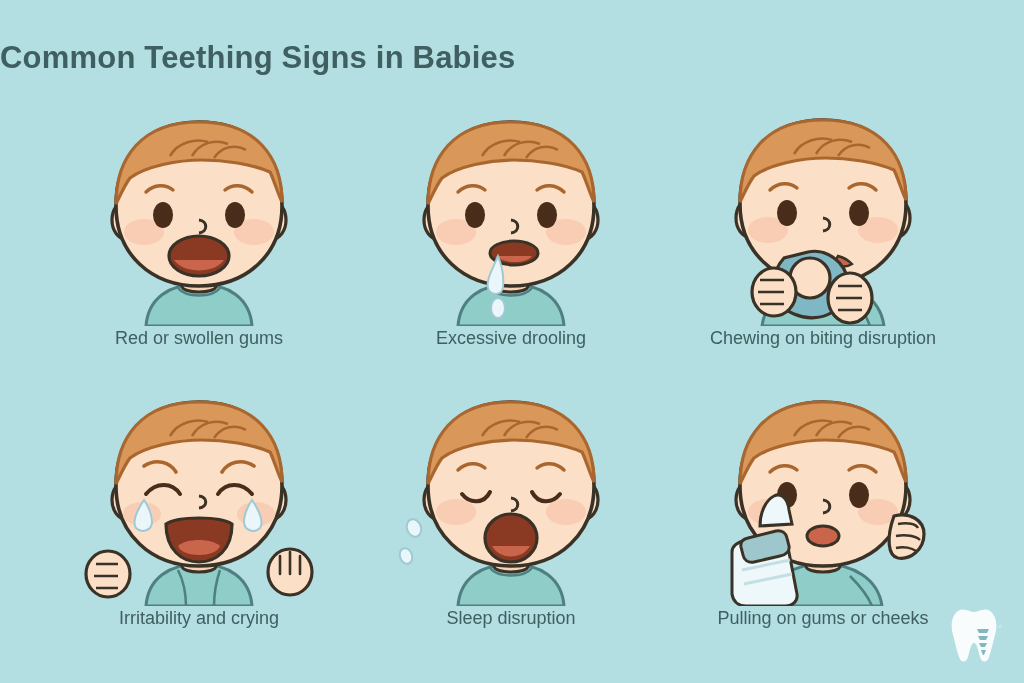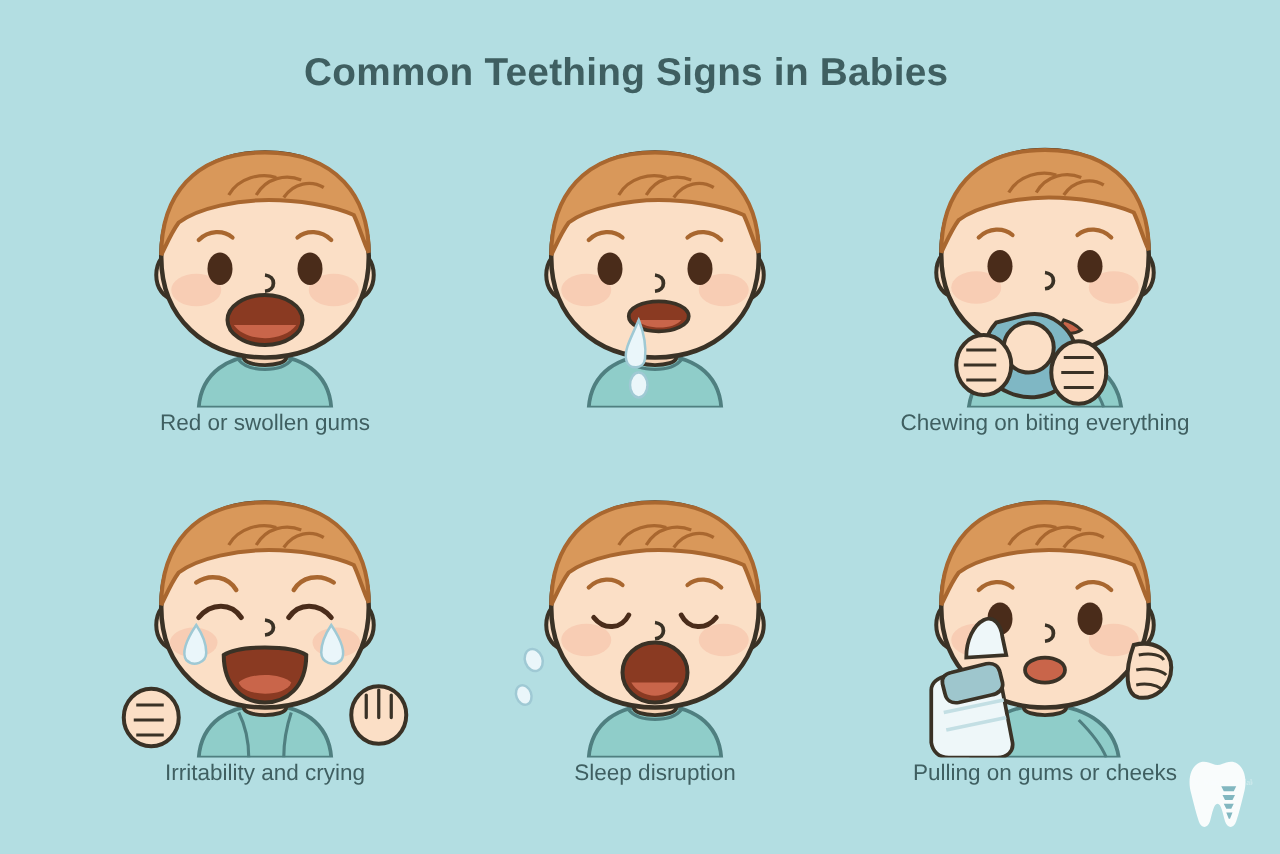--- a/index.html
+++ b/index.html
@@ -9,27 +9,26 @@
     font-family:"Liberation Sans", sans-serif;
     overflow:hidden;
     position:relative;
   }
   #infographic{
     position:absolute;inset:0;
     width:1024px;height:683px;
   }
   .title{
     position:absolute;top:40px;left:0;width:1002px;
-    text-align:center;
     font-size:31px;font-weight:bold;
     color:#3f5f61;
     letter-spacing:.2px;
   }
   .grid{
-    position:absolute;top:108px;left:56px;
+    position:absolute;top:108px;left:43px;
     width:936px;height:560px;
     display:grid;
     grid-template-columns:repeat(3,1fr);
     grid-template-rows:repeat(2,1fr);
   }
   .cell{
     position:relative;
     display:flex;flex-direction:column;
     align-items:center;justify-content:flex-start;
   }
@@ -110,20 +109,21 @@
         <ellipse cx="89" cy="107" rx="10" ry="13" fill="#4a2c1a"></ellipse>
         <ellipse cx="161" cy="107" rx="10" ry="13" fill="#4a2c1a"></ellipse>
         <path d="M125 112 c9 1 9 12 0 13" fill="none" stroke="#3a3226" stroke-width="3"></path>
 
         <ellipse cx="128" cy="145" rx="24" ry="12" fill="#8a3a22" stroke="#3a3226" stroke-width="3"></ellipse>
         <path d="M110 148 C118 156 140 156 146 148 Z" fill="#c9654a"></path>
 
         <path d="M112 148 C106 162 100 172 102 180 C104 188 116 188 117 179 C118 170 116 158 112 148 Z" fill="#eaf6fa" stroke="#9fc9d4" stroke-width="2"></path>
         <ellipse cx="112" cy="200" rx="7" ry="10" fill="#eaf6fa" stroke="#9fc9d4" stroke-width="2"></ellipse>
       </svg>
+      <div class="caption">Excessive drooling</div>
     </div>
 
     <div class="cell">
       <svg class="art" viewBox="0 0 250 218">
         <path d="M64 218 C68 188 96 174 125 174 C154 174 182 188 186 218 Z" fill="#8fcdc9" stroke="#4f7f80" stroke-width="3"></path>
         <path d="M150 186 C160 196 168 206 172 218" fill="none" stroke="#4f7f80" stroke-width="2.5"></path>
         <path d="M108 154 h34 v22 c0 8 -34 8 -34 0 Z" fill="#f6d2b4" stroke="#3a3226" stroke-width="3"></path>
         <ellipse cx="52" cy="110" rx="14" ry="19" fill="#fbdfc6" stroke="#3a3226" stroke-width="3.2"></ellipse>
         <ellipse cx="198" cy="110" rx="14" ry="19" fill="#fbdfc6" stroke="#3a3226" stroke-width="3.2"></ellipse>
         <path d="M196 104 c7 3 7 12 1 15" fill="none" stroke="#3a3226" stroke-width="2.4"></path>
@@ -142,21 +142,21 @@
         <path d="M140 148 c8 2 14 8 14 8 c-6 4 -14 3 -18 -1 Z" fill="#c9654a" stroke="#3a3226" stroke-width="2.4"></path>
 
         <path d="M86 150 C70 168 72 196 96 206 C124 218 152 200 150 174 C148 154 128 140 110 144 Z" fill="#7fb7c4" stroke="#3a3226" stroke-width="3.2"></path>
         <ellipse cx="112" cy="170" rx="20" ry="20" fill="#fbdfc6" stroke="#3a3226" stroke-width="3.2"></ellipse>
 
         <ellipse cx="76" cy="184" rx="22" ry="24" fill="#fbdfc6" stroke="#3a3226" stroke-width="3.2"></ellipse>
         <path d="M62 172 h24 M60 184 h26 M62 196 h24" stroke="#3a3226" stroke-width="2.4" fill="none"></path>
         <ellipse cx="152" cy="190" rx="22" ry="25" fill="#fbdfc6" stroke="#3a3226" stroke-width="3.2"></ellipse>
         <path d="M140 178 h24 M138 190 h26 M140 202 h24" stroke="#3a3226" stroke-width="2.4" fill="none"></path>
       </svg>
-      <div class="caption">Chewing on biting everything</div>
+      <div class="caption">Chewing on biting disruption</div>
     </div>
 
     <div class="cell">
       <svg class="art" viewBox="0 0 250 218">
         <path d="M72 218 C74 190 96 176 125 176 C154 176 176 190 178 218 Z" fill="#8fcdc9" stroke="#4f7f80" stroke-width="3"></path>
         <path d="M104 182 C110 194 112 206 112 218" fill="none" stroke="#4f7f80" stroke-width="2.5"></path>
         <path d="M146 182 C142 194 140 206 140 218" fill="none" stroke="#4f7f80" stroke-width="2.5"></path>
         <path d="M108 156 h34 v22 c0 8 -34 8 -34 0 Z" fill="#f6d2b4" stroke="#3a3226" stroke-width="3"></path>
         <ellipse cx="52" cy="112" rx="14" ry="19" fill="#fbdfc6" stroke="#3a3226" stroke-width="3.2"></ellipse>
         <ellipse cx="198" cy="112" rx="14" ry="19" fill="#fbdfc6" stroke="#3a3226" stroke-width="3.2"></ellipse>

